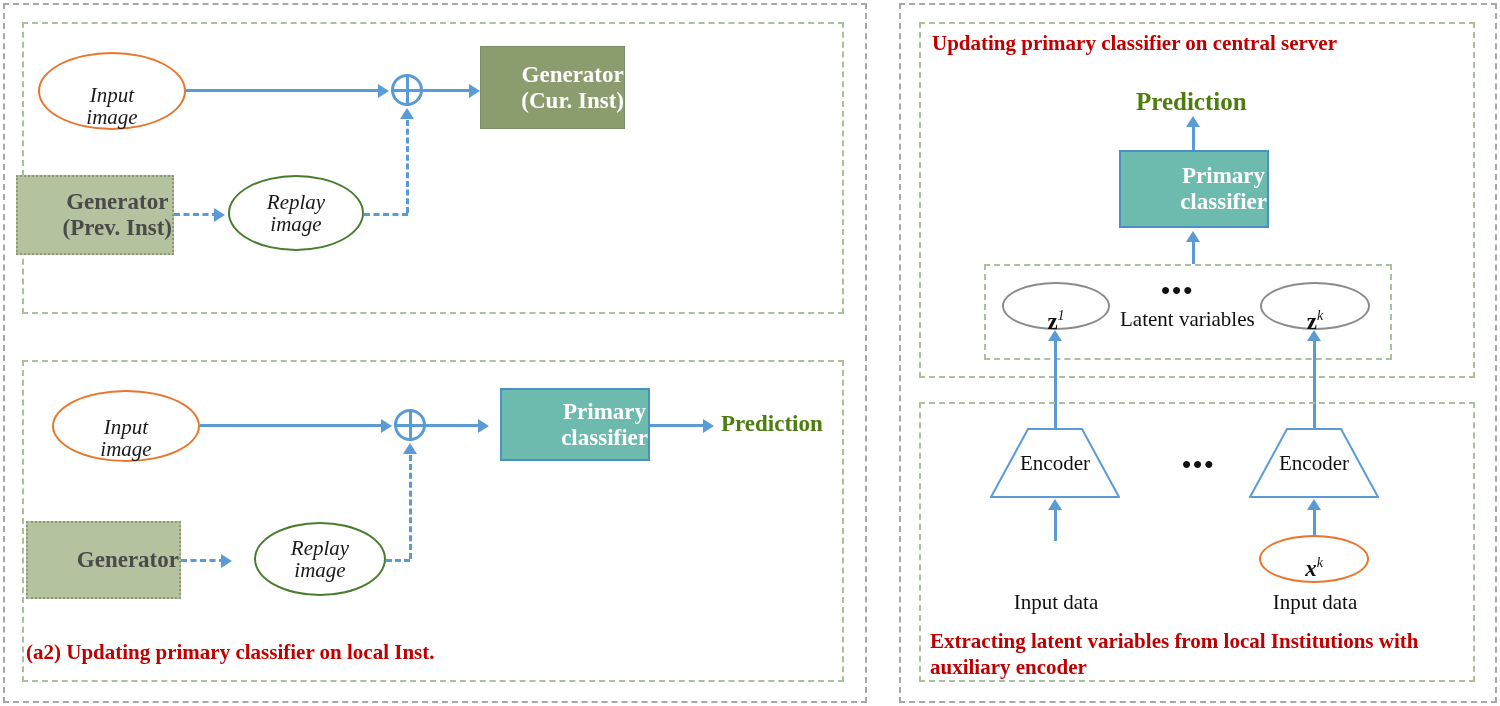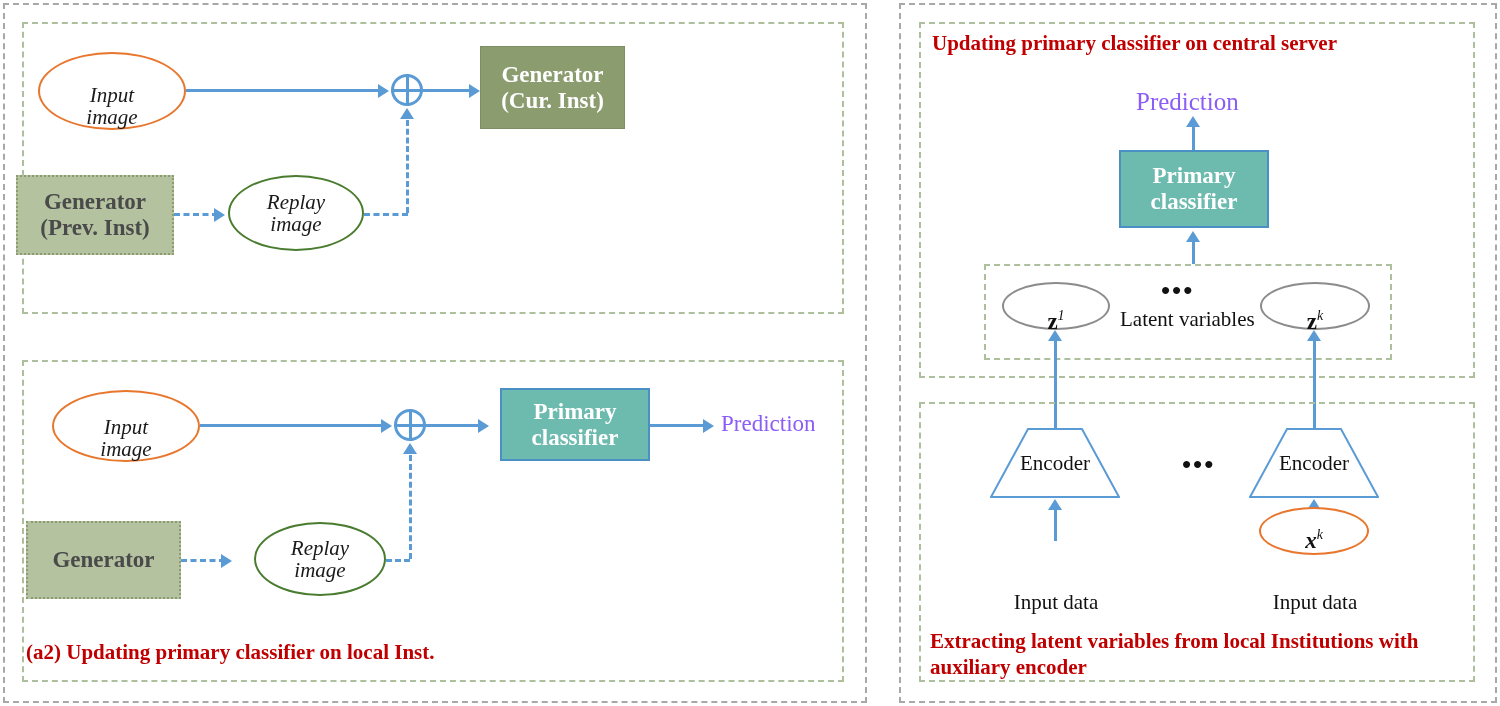--- a/index.html
+++ b/index.html
@@ -34,21 +34,21 @@
     background:#ffffff;
     line-height:1.05;
   }
   .ell-orange{border:2.5px solid #E8762C;align-items:flex-end;}
   .ell-green{border:2.5px solid #4a7c2f;}
   .ell-gray{border:2px solid #8c8c8c;}
   .ell-label{font-style:italic;font-size:21px;color:#1a1a1a;}
 
   .rect{
     position:absolute;box-sizing:border-box;
-    display:flex;align-items:center;justify-content:center;
+    display:flex;align-items:center;justify-content:flex-end;
     text-align:center;line-height:1.12;
   }
   .rect-gen-solid{
     background:#8b9c6f;border:1px solid #7d8e62;
     color:#ffffff;font-weight:bold;font-size:23px;
   }
   .rect-gen-light{
     background:#b4c2a0;border:2px dotted #8b9c6f;
     color:#4a4a4a;font-weight:bold;font-size:23px;
   }
@@ -73,21 +73,21 @@
   
   .oplus{position:absolute;border:3px solid #5b9bd5;border-radius:50%;box-sizing:border-box;background:transparent;}
   .oplus-h{position:absolute;height:3px;background:#5b9bd5;}
   .oplus-v{position:absolute;width:3px;background:#5b9bd5;}
 
   
   .caption{
     position:absolute;color:#C00000;font-weight:bold;
     font-size:21px;line-height:1.25;
   }
-  .plain-bold{position:absolute;font-weight:normal;font-size:23px;color:#8b5cf6;}
+  .plain-bold{position:absolute;font-weight:bold;font-size:23px;color:#4d7c0f;}
   .plain{position:absolute;font-size:21px;color:#111111;}
   .dots{position:absolute;font-size:26px;font-weight:bold;color:#111111;letter-spacing:2px;}
 
   .mathvar{font-weight:bold;font-style:italic;font-size:23px;color:#111;}
   .mathvar sup{font-size:14px;font-style:italic;font-weight:normal;}
   .zvar{font-weight:bold;font-style:normal;font-size:23px;color:#111;margin-top:30px;}
   .zvar sup{font-size:14px;font-style:italic;font-weight:normal;}
 
   
   .encoder{position:absolute;}
@@ -269,20 +269,20 @@
   </div>
 
   <div class="vline" style="left:1054px;top:508px;height:33px;"></div>
   <div class="arrow-u" style="left:1048px;top:499px;"></div>
 
   <div class="vline" style="left:1313px;top:508px;height:33px;"></div>
   <div class="arrow-u" style="left:1307px;top:499px;"></div>
 
   <div class="plain" style="left:1001px;top:590px;width:110px;text-align:center;">Input data</div>
 
-  <div class="ellipse ell-orange" style="left:1259px;top:507px;width:110px;height:48px;">
+  <div class="ellipse ell-orange" style="left:1259px;top:535px;width:110px;height:48px;">
     <span class="mathvar"><span>x</span><sup>k</sup></span>
   </div>
   <div class="plain" style="left:1260px;top:590px;width:110px;text-align:center;">Input data</div>
 
   <div class="caption" style="left:930px;top:628px;width:522px;">Extracting latent variables from local Institutions with auxiliary encoder</div>
 
 </div>
 
 </body></html>

